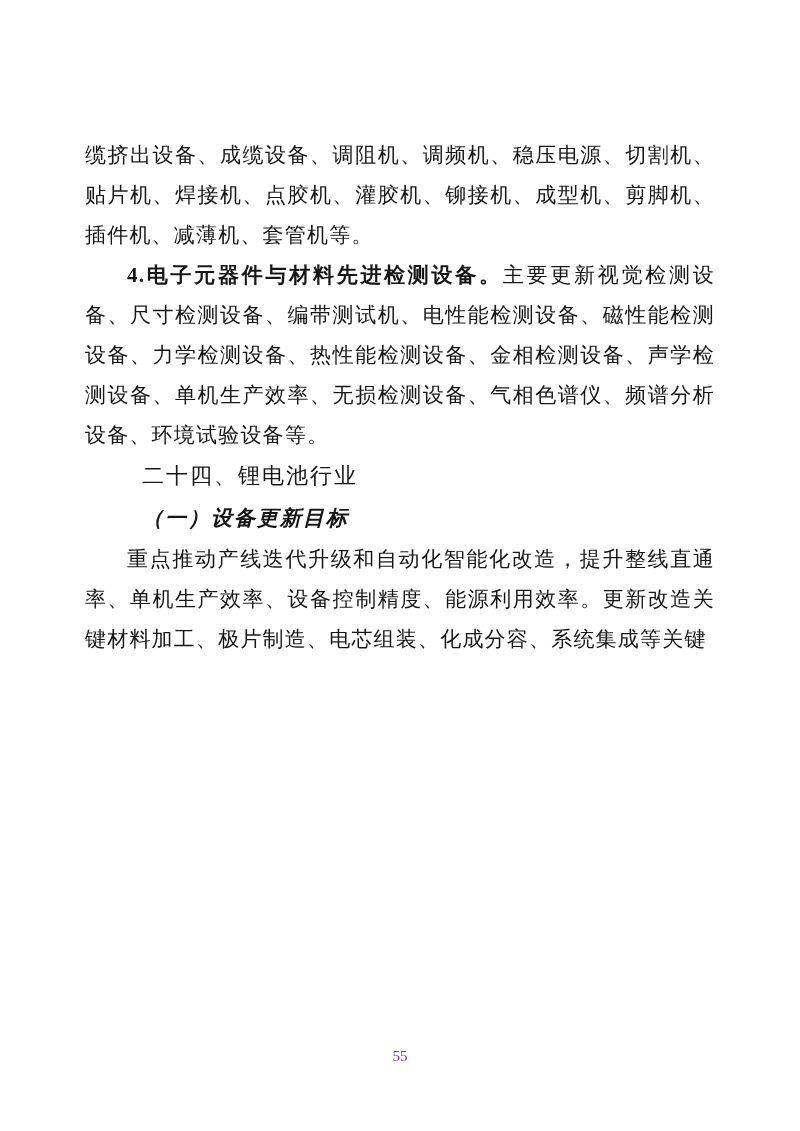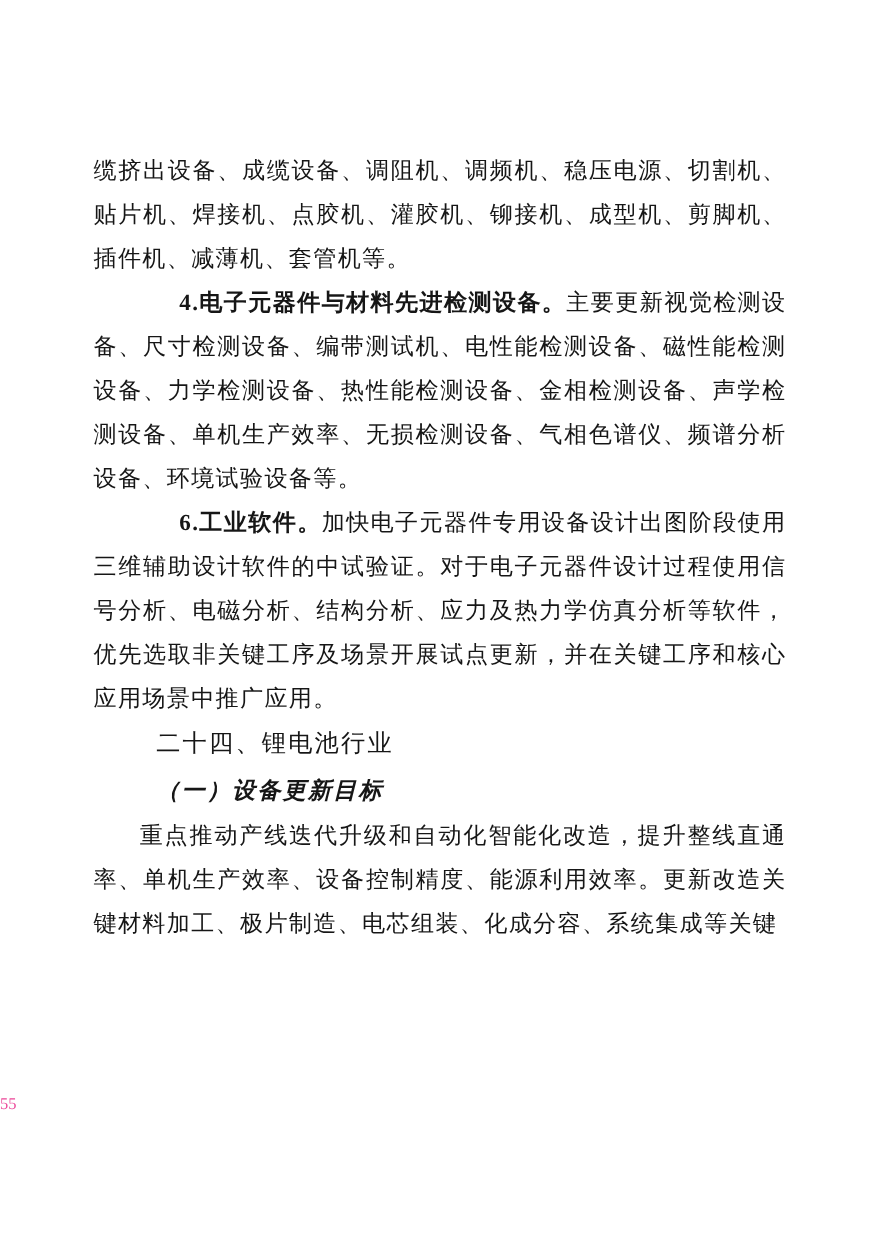--- a/index.html
+++ b/index.html
@@ -29,21 +29,20 @@
   }
   .para {
     margin: 0;
     padding: 0;
   }
   .para.indent {
     text-indent: 42px;
   }
   .lead {
     font-weight: bold;
-    margin-left: 36px;
   }
   .section-heading {
     margin: 0;
     padding: 0;
     font-family: "Liberation Sans", "DejaVu Sans", sans-serif;
     font-weight: normal;
     font-size: 22px;
     line-height: 42px;
     letter-spacing: 2px;
     text-indent: 57px;
@@ -56,41 +55,40 @@
     font-size: 21px;
     line-height: 42px;
     letter-spacing: 2px;
     text-indent: 57px;
     text-align: left;
     font-style: italic;
   }
   .page-number {
     position: absolute;
     left: 0;
-    top: 994px;
+    top: 1046px;
     width: 100%;
-    text-align: left;
+    text-align: center;
     font-size: 15px;
     line-height: 20px;
     letter-spacing: 0;
-    color: #ec4899;
+    color: #6d28d9;
   }
 </style>
 </head>
 <body>
 
 <div class="page">
   <div class="body-text">
 
     <p class="para">缆挤出设备、成缆设备、调阻机、调频机、稳压电源、切割机、贴片机、焊接机、点胶机、灌胶机、铆接机、成型机、剪脚机、插件机、减薄机、套管机等。</p>
 
     <p class="para indent"><span class="lead">4.电子元器件与材料先进检测设备。</span><span>主要更新视觉检测设备、尺寸检测设备、编带测试机、电性能检测设备、磁性能检测设备、力学检测设备、热性能检测设备、金相检测设备、声学检测设备、单机生产效率、无损检测设备、气相色谱仪、频谱分析设备、环境试验设备等。</span></p>
 
 
-    <p class="para indent"><span class="lead">6.工业软件。</span><span>加快电子元器件专用设备设计出图阶段使用三维辅助设计软件的中试验证。对于电子元器件设计过程使用信号分析、电磁分析、结构分析、应力及热力学仿真分析等软件，优先选取非关键工序及场景开展试点更新，并在关键工序和核心应用场景中推广应用。</span></p>
 
     <h2 class="section-heading">二十四、锂电池行业</h2>
 
     <h3 class="sub-heading">（一）设备更新目标</h3>
 
     <p class="para indent">重点推动产线迭代升级和自动化智能化改造，提升整线直通率、单机生产效率、设备控制精度、能源利用效率。更新改造关键材料加工、极片制造、电芯组装、化成分容、系统集成等关键</p>
 
   </div>
 
   <div class="page-number">55</div>

